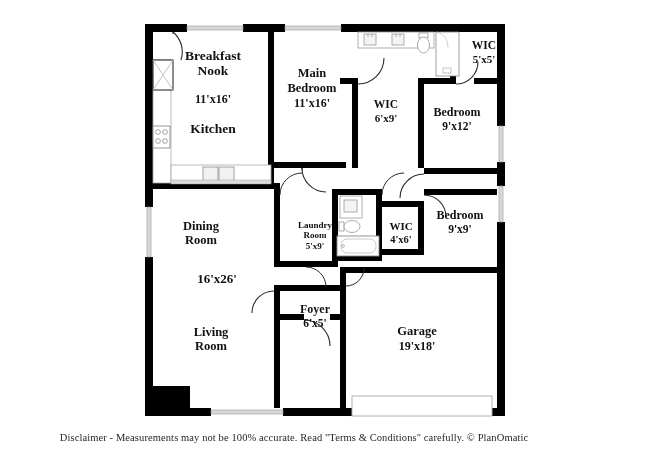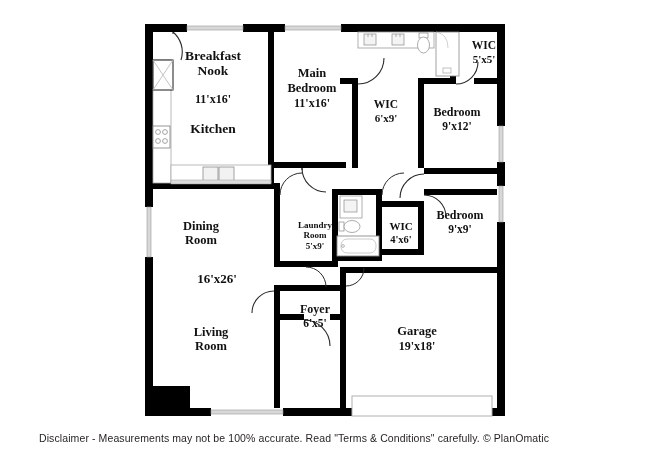--- a/index.html
+++ b/index.html
@@ -31,21 +31,21 @@
     fill: #111111;
     text-anchor: middle;
     dominant-baseline: middle;
   }
   .disclaimer {
     position: absolute;
     left: 0;
     top: 432px;
     width: 588px;
     text-align: center;
-    font-family: Liberation Sans, sans-serif;
+    font-family: Liberation Serif, serif;
     font-size: 10.5px;
     color: #231f20;
     letter-spacing: 0.1px;
   }
 </style>
 </head>
 <body>
 
 <div id="plan-wrap">
 

